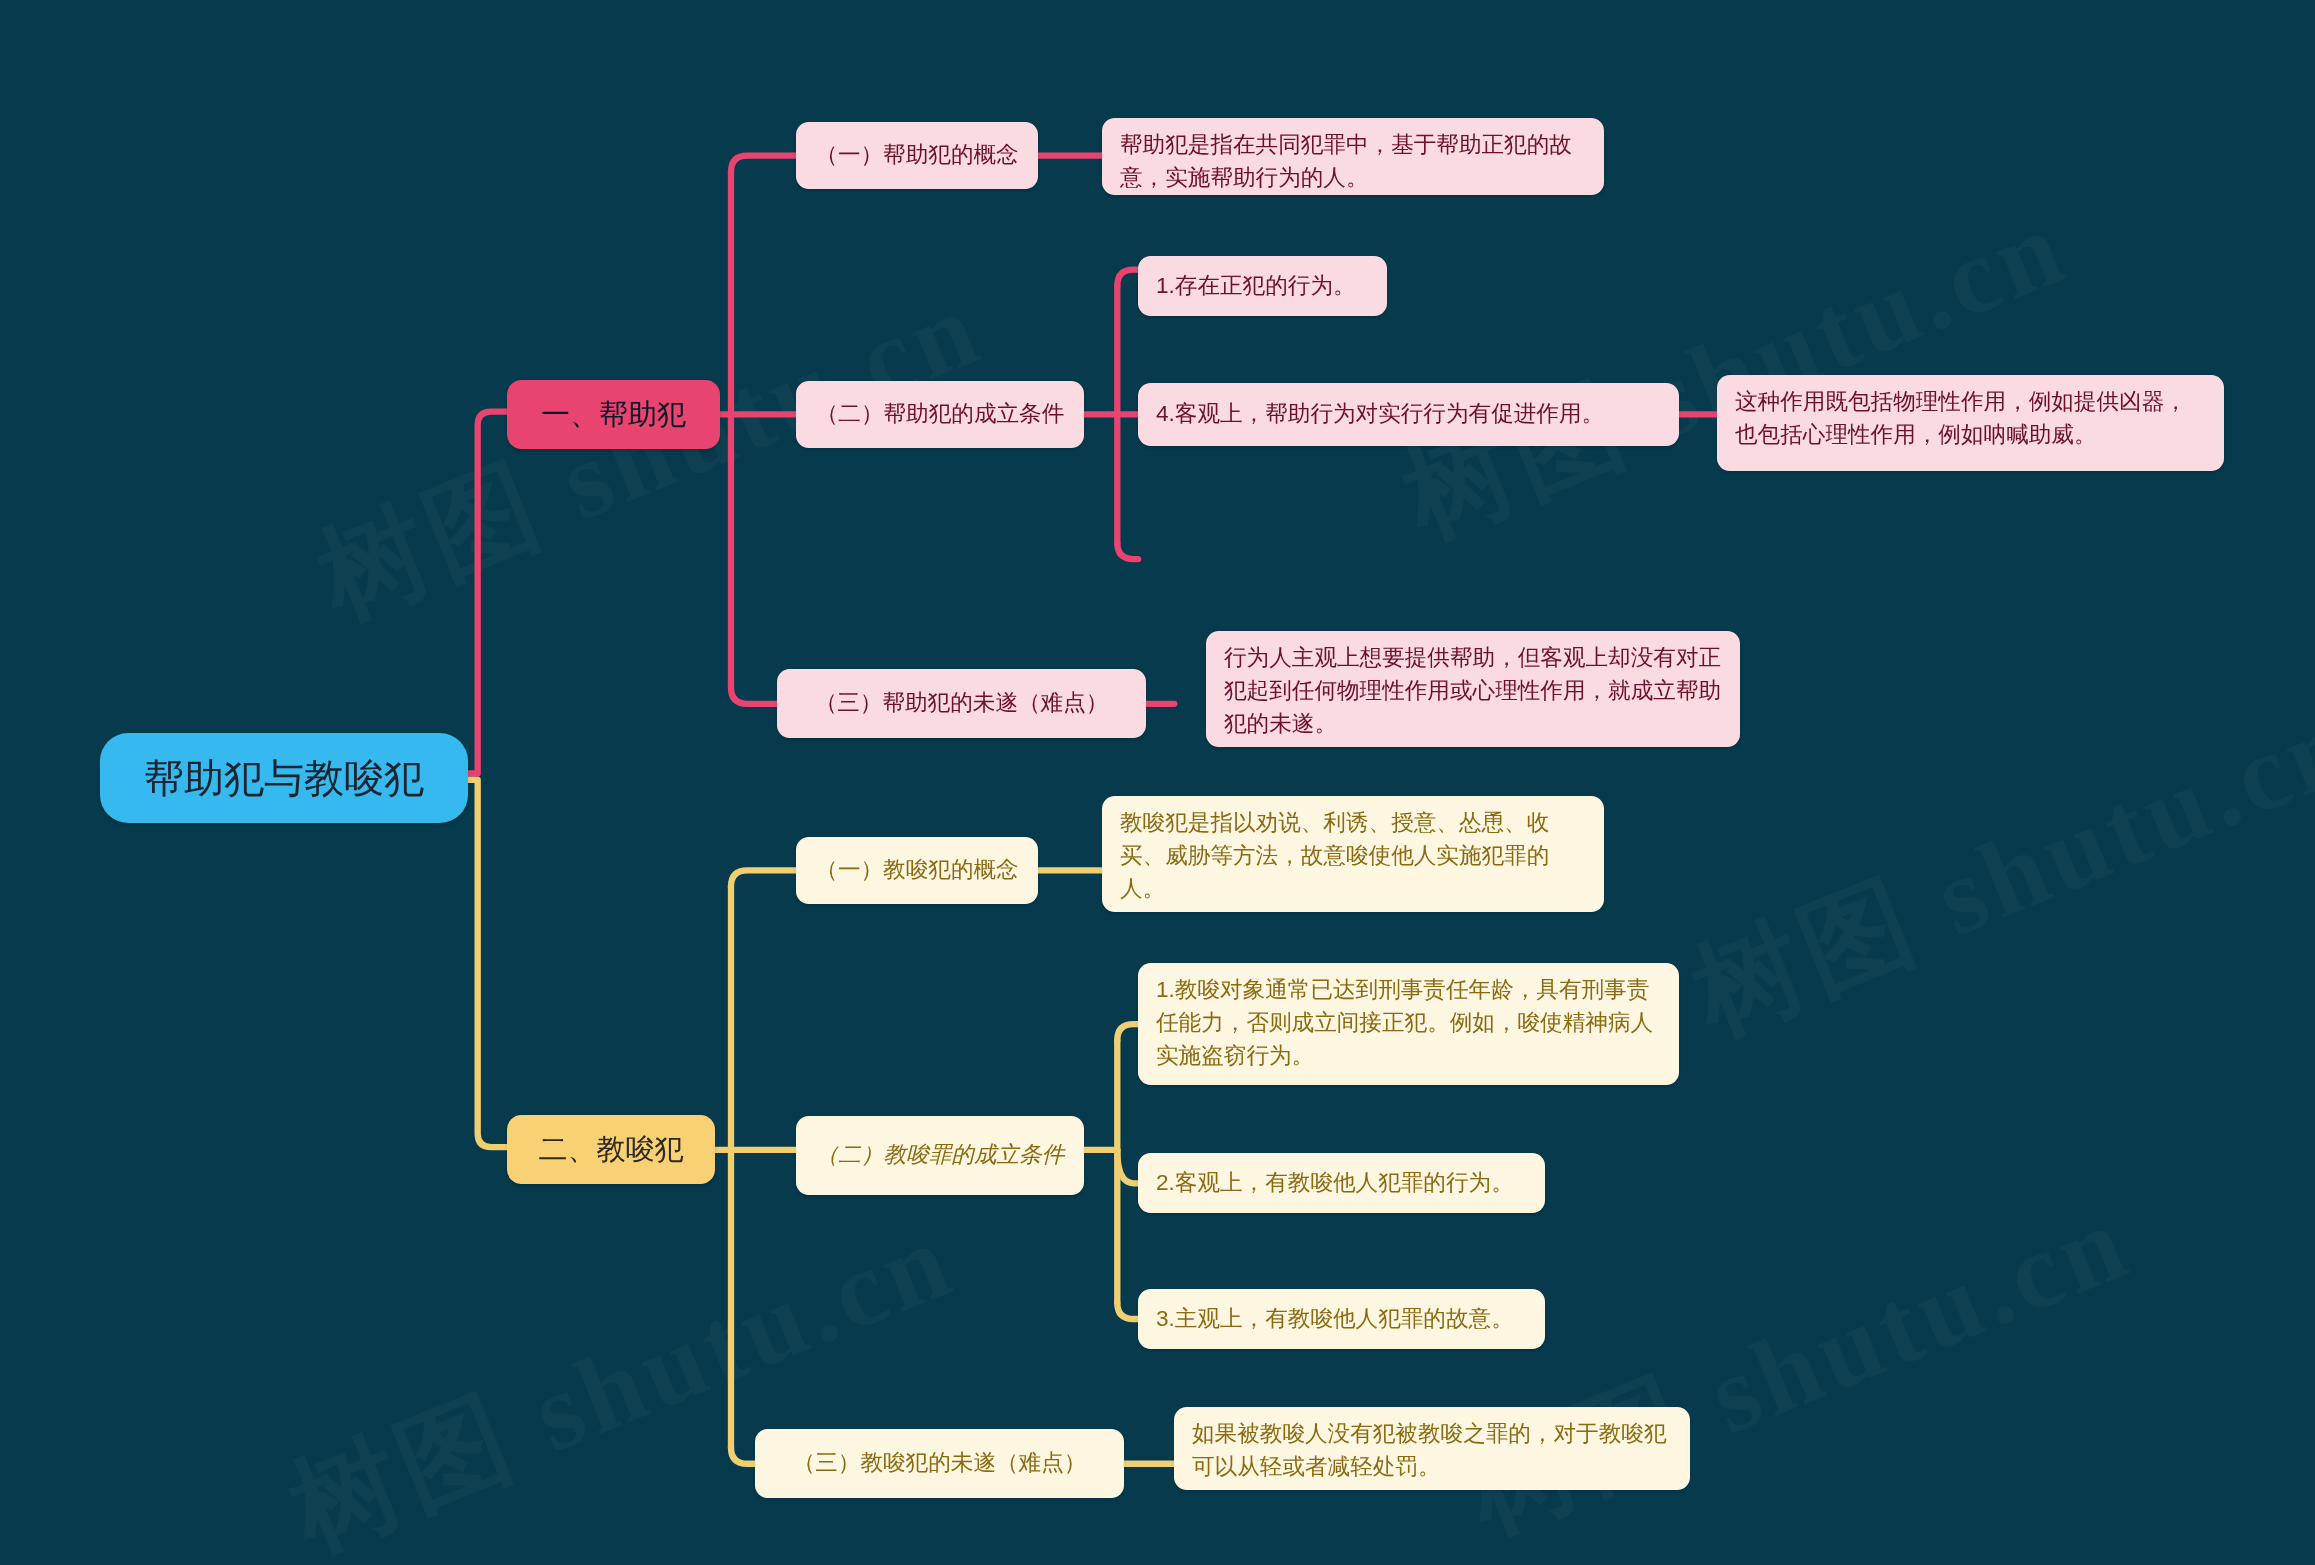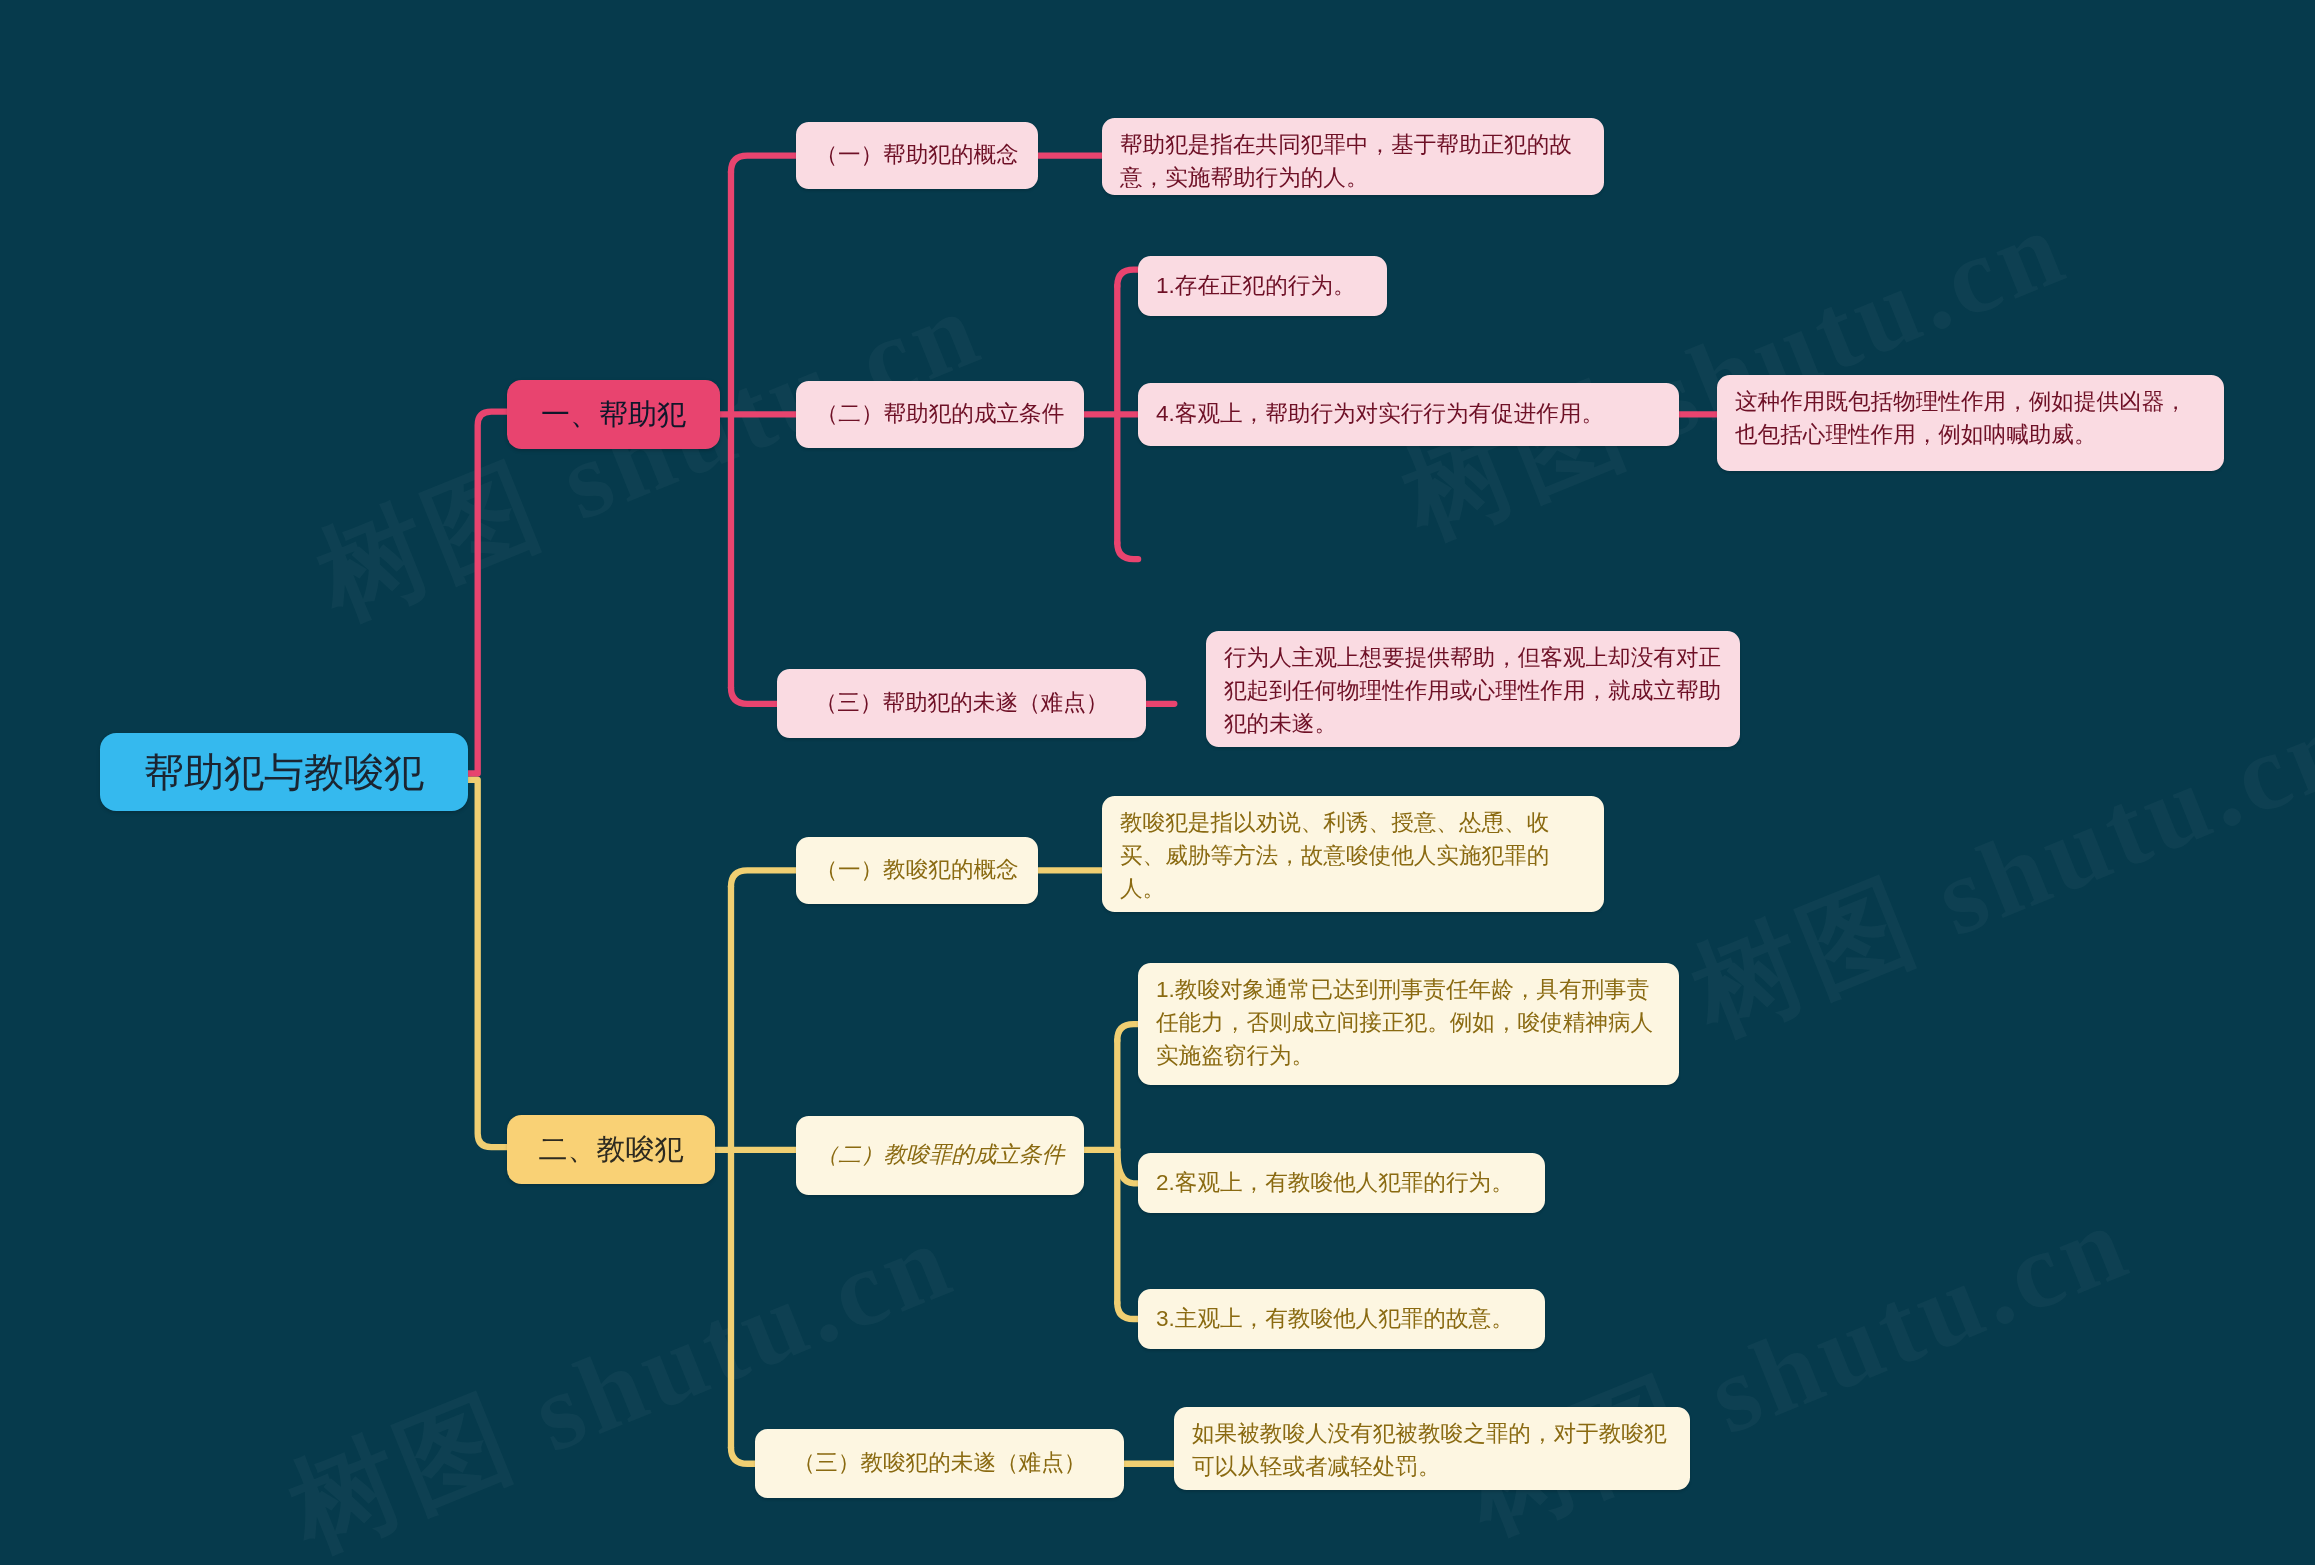--- a/index.html
+++ b/index.html
@@ -152,21 +152,21 @@
 
     <path d="M 1198 1271 H 1235" stroke="#f0cf72" stroke-width="7"></path>
     <path d="M 1235 1150 V 1440" stroke="#f0cf72" stroke-width="7"></path>
     <path d="M 1235 1150 Q 1235 1132 1253 1132 H 1258" stroke="#f0cf72" stroke-width="7"></path>
     <path d="M 1235 1271 Q 1235 1308 1253 1308 H 1258" stroke="#f0cf72" stroke-width="7"></path>
     <path d="M 1235 1440 Q 1235 1458 1253 1458 H 1258" stroke="#f0cf72" stroke-width="7"></path>
 
     <path d="M 1243 1618 H 1298" stroke="#f0cf72" stroke-width="7"></path>
   </svg>
 
-  <div class="node n-root" style="left:100px; top:733px; width:368px; height:78px; justify-content:center;">
+  <div class="node n-root" style="left:100px; top:733px; width:368px; height:90px; justify-content:center;border-radius:28px;">
     <span class="txt" style="text-align:center;">帮助犯与教唆犯</span>
   </div>
 
   <div class="node n-br pink" style="left:507px; top:380px; width:213px; height:69px; justify-content:center;">
     <span class="txt" style="text-align:center;">一、帮助犯</span>
   </div>
 
   <div class="node n-pk" style="left:796px; top:122px; width:242px; height:67px; justify-content:center;">
     <span class="txt" style="text-align:center;">（一）帮助犯的概念</span>
   </div>

